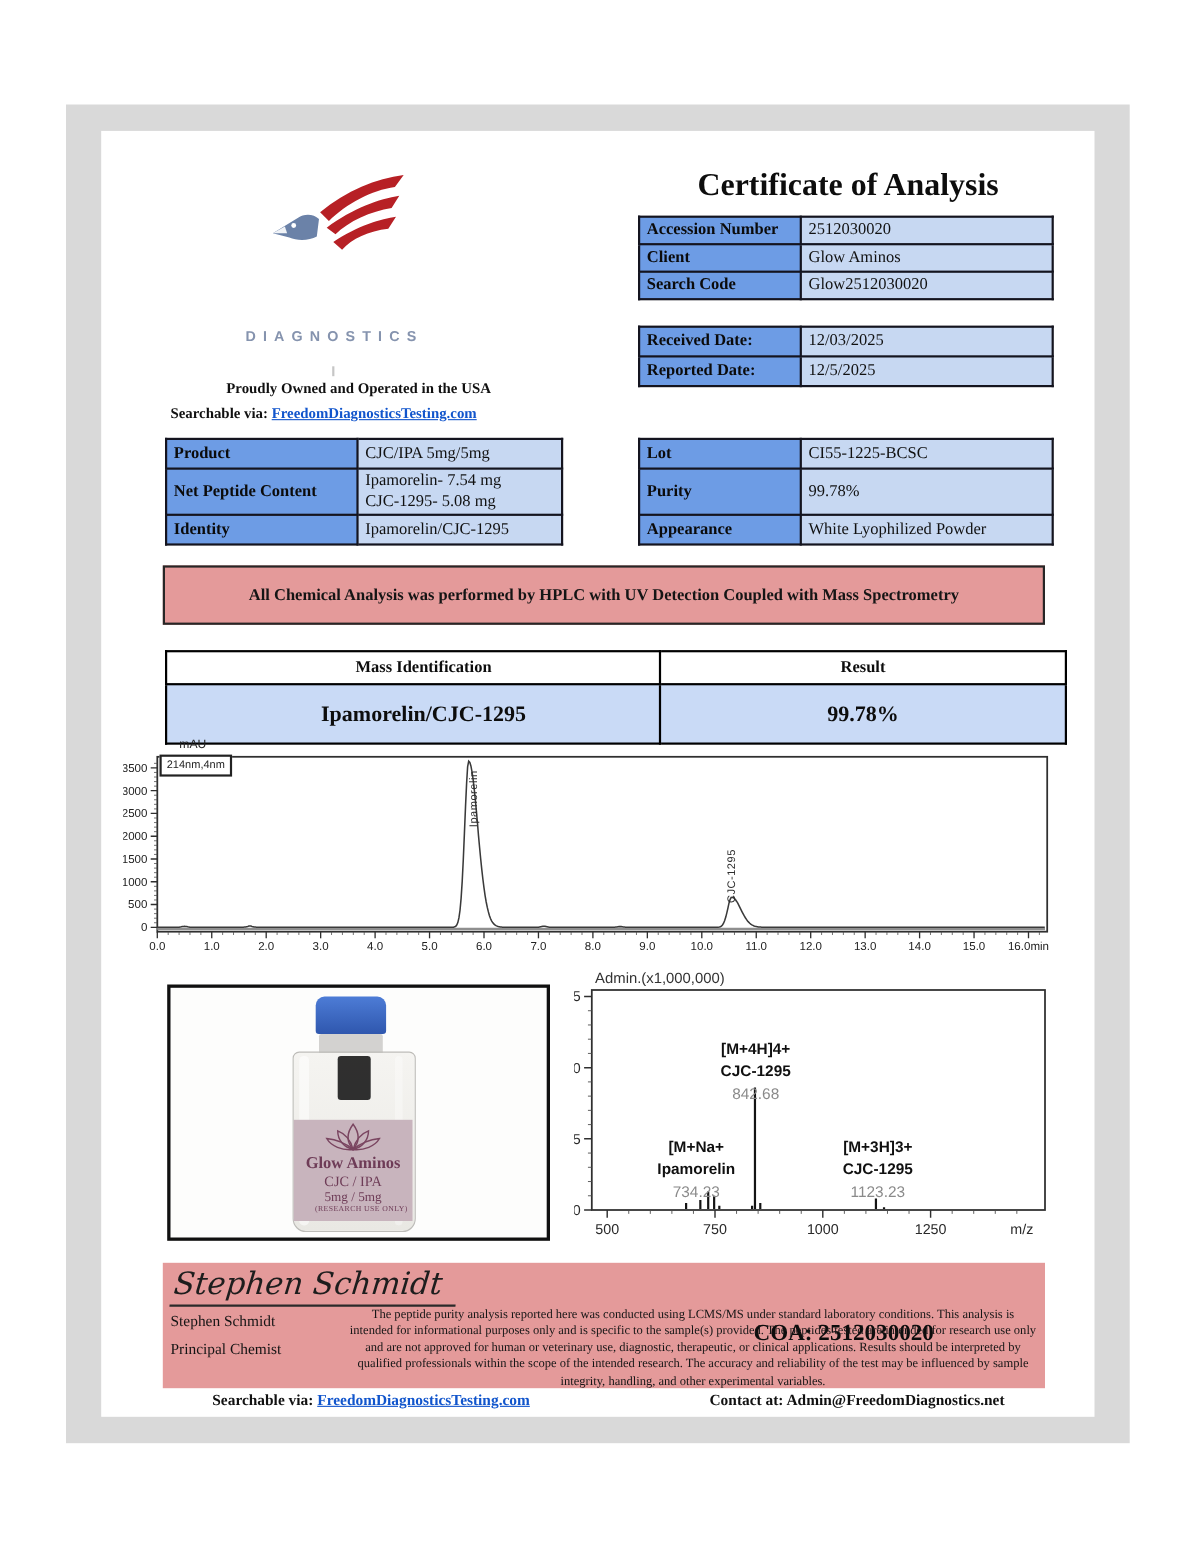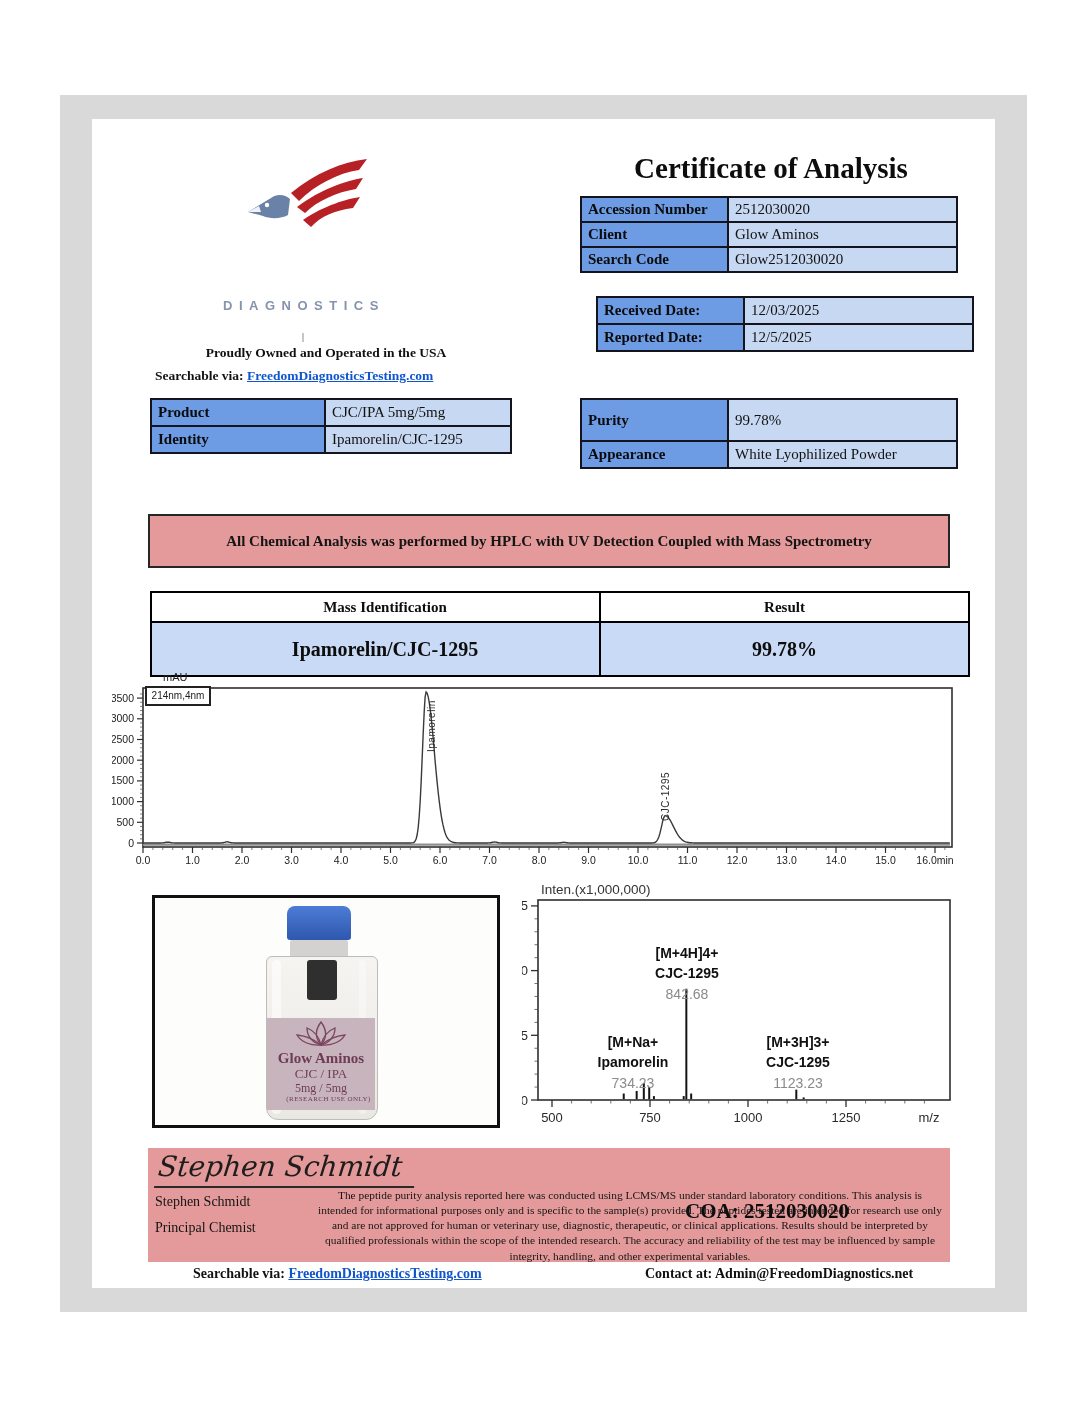--- a/index.html
+++ b/index.html
@@ -24,21 +24,21 @@
   table.blue{border-collapse:collapse;}
   table.blue td{border:2px solid #14141f;font-size:15px;padding:1px 6px;vertical-align:middle;}
   table.blue td.lbl{background:#6D9CE5;font-weight:bold;color:#0b0b0b;}
   table.blue td.val{background:#C7D8F2;color:#111;}
   .t-product{left:58px;top:279px;}
   .t-product td.lbl{width:160px;}
   .t-product td.val{width:172px;}
   .t-acc{left:488px;top:77px;}
   .t-acc td.lbl,.t-dates td.lbl,.t-lot td.lbl{width:133px;}
   .t-acc td.val,.t-dates td.val,.t-lot td.val{width:215px;}
-  .t-dates{left:504px;top:177px;}
+  .t-dates{left:488px;top:177px;}
   .t-lot{left:488px;top:279px;}
   .row-s{height:25px;}
   .row-m{height:27px;}
   .row-l{height:42px;}
   .two-line span{display:block;line-height:19px;}
 
   
   .banner{left:56px;top:395px;width:798px;height:50px;background:#E49A9A;border:2px solid #262626;
           display:flex;align-items:center;justify-content:center;font-size:15px;font-weight:bold;color:#151515;}
 
@@ -156,29 +156,40 @@
           </tr>
     </tbody>
       </table>
 
     <table class="abs blue t-product">
       <tbody>
           <tr class="row-m">
             <td class="lbl">Product</td>
           <td class="val">CJC/IPA 5mg/5mg</td>
           </tr>
+      <tr class="row-l">
+            <td class="lbl">Net Peptide Content</td>
+          <td class="val two-line">
+            <span>Ipamorelin- 7.54 mg</span>
+            <span>CJC-1295- 5.08 mg</span>
+          </td>
+          </tr>
       <tr class="row-m">
             <td class="lbl">Identity</td>
           <td class="val">Ipamorelin/CJC-1295</td>
           </tr>
     </tbody>
       </table>
 
     <table class="abs blue t-lot">
       <tbody>
+          <tr class="row-m">
+            <td class="lbl">Lot</td>
+          <td class="val">CI55-1225-BCSC</td>
+          </tr>
       <tr class="row-l">
             <td class="lbl">Purity</td>
           <td class="val">99.78%</td>
           </tr>
       <tr class="row-m">
             <td class="lbl">Appearance</td>
           <td class="val">White Lyophilized Powder</td>
           </tr>
     </tbody>
       </table>
@@ -369,21 +380,21 @@
             <path d="M78,15 C74,22 64,26 54,25 C60,20 68,16 78,15 Z"></path>
           </g>
         </svg>
         <span class="lp lp-brand">Glow Aminos</span>
         <span class="lp lp-1">CJC / IPA</span>
         <span class="lp lp-2">5mg / 5mg</span>
         <span class="lp lp-3">(RESEARCH USE ONLY)</span>
       </div>
     </div>
 
-    <div class="abs spec-title">Inten.(x1,000,000)</div>
+    <div class="abs spec-title">Admin.(x1,000,000)</div>
     <svg id="spec-svg" class="abs" width="440" height="256" viewBox="0 0 440 256">
         <rect x="16" y="21" width="412" height="200" fill="none" stroke="#2f2f2f" stroke-width="1.6"></rect>
         <line x1="9" y1="221" x2="16" y2="221" stroke="#2f2f2f" stroke-width="1.3"></line>
         <text x="6" y="225.5" text-anchor="end" font-size="13" fill="#2a2a2a" font-family="Liberation Sans, sans-serif">0.0</text>
         <line x1="9" y1="156.3" x2="16" y2="156.3" stroke="#2f2f2f" stroke-width="1.3"></line>
         <text x="6" y="160.8" text-anchor="end" font-size="13" fill="#2a2a2a" font-family="Liberation Sans, sans-serif">0.5</text>
         <line x1="9" y1="91.6" x2="16" y2="91.6" stroke="#2f2f2f" stroke-width="1.3"></line>
         <text x="6" y="96.1" text-anchor="end" font-size="13" fill="#2a2a2a" font-family="Liberation Sans, sans-serif">1.0</text>
         <line x1="9" y1="26.899999999999977" x2="16" y2="26.899999999999977" stroke="#2f2f2f" stroke-width="1.3"></line>
         <text x="6" y="31.399999999999977" text-anchor="end" font-size="13" fill="#2a2a2a" font-family="Liberation Sans, sans-serif">1.5</text>

